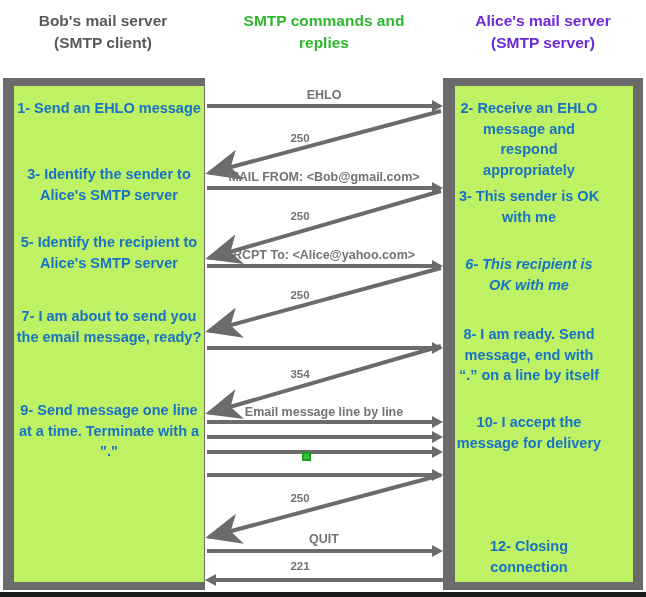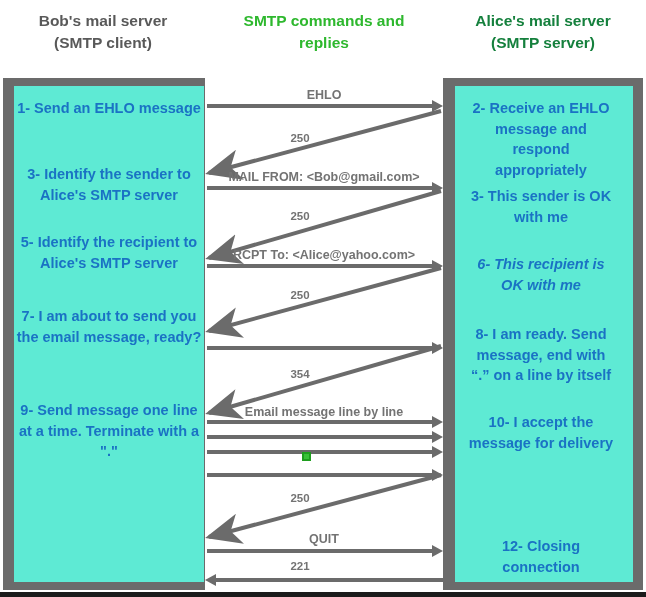--- a/index.html
+++ b/index.html
@@ -13,35 +13,35 @@
 
   
   .hdr{
     position:absolute;top:10px;
     text-align:center;
     font-size:15.5px;font-weight:bold;
     line-height:1.45;
   }
   .hdr.left {left:3px;  width:200px; color:#595959;}
   .hdr.mid  {left:205px;width:238px; color:#2eb82e;}
-  .hdr.right{left:443px;width:200px; color:#15803d;}
+  .hdr.right{left:443px;width:200px; color:#6d28d9;}
   .hdr .l{display:block;}
 
   
   #frame{
     position:absolute;left:3px;top:78px;
     width:640px;height:512px;
     background:#6b6b6b;
     box-sizing:border-box;
   }
 
   
   .panel{
     position:absolute;top:86px;
-    background:#5eead4;
+    background:#bef264;
     box-sizing:border-box;
   }
   .panel.left {left:14px; width:190px;height:496px;}
   .panel.right{left:455px;width:178px;height:496px;}
 
   
   .lane{
     position:absolute;left:205px;top:78px;
     width:238px;height:512px;
     background:#ffffff;
@@ -50,21 +50,21 @@
   
   .step{
     position:absolute;
     text-align:center;
     color:#1a72c4;
     font-weight:bold;
     font-size:14.5px;
     line-height:1.42;
   }
   .panel.left  .step{left:0;width:190px;}
-  .panel.right .step{left:12px;width:148px;}
+  .panel.right .step{left:0;width:148px;}
 
   
   .arrow{position:absolute;height:4px;background:#6b6b6b;}
   .head{
     position:absolute;width:0;height:0;
     border-top:6px solid transparent;
     border-bottom:6px solid transparent;
   }
   .head.r{border-left:11px solid #6b6b6b;}
   .head.l{border-right:11px solid #6b6b6b;}

